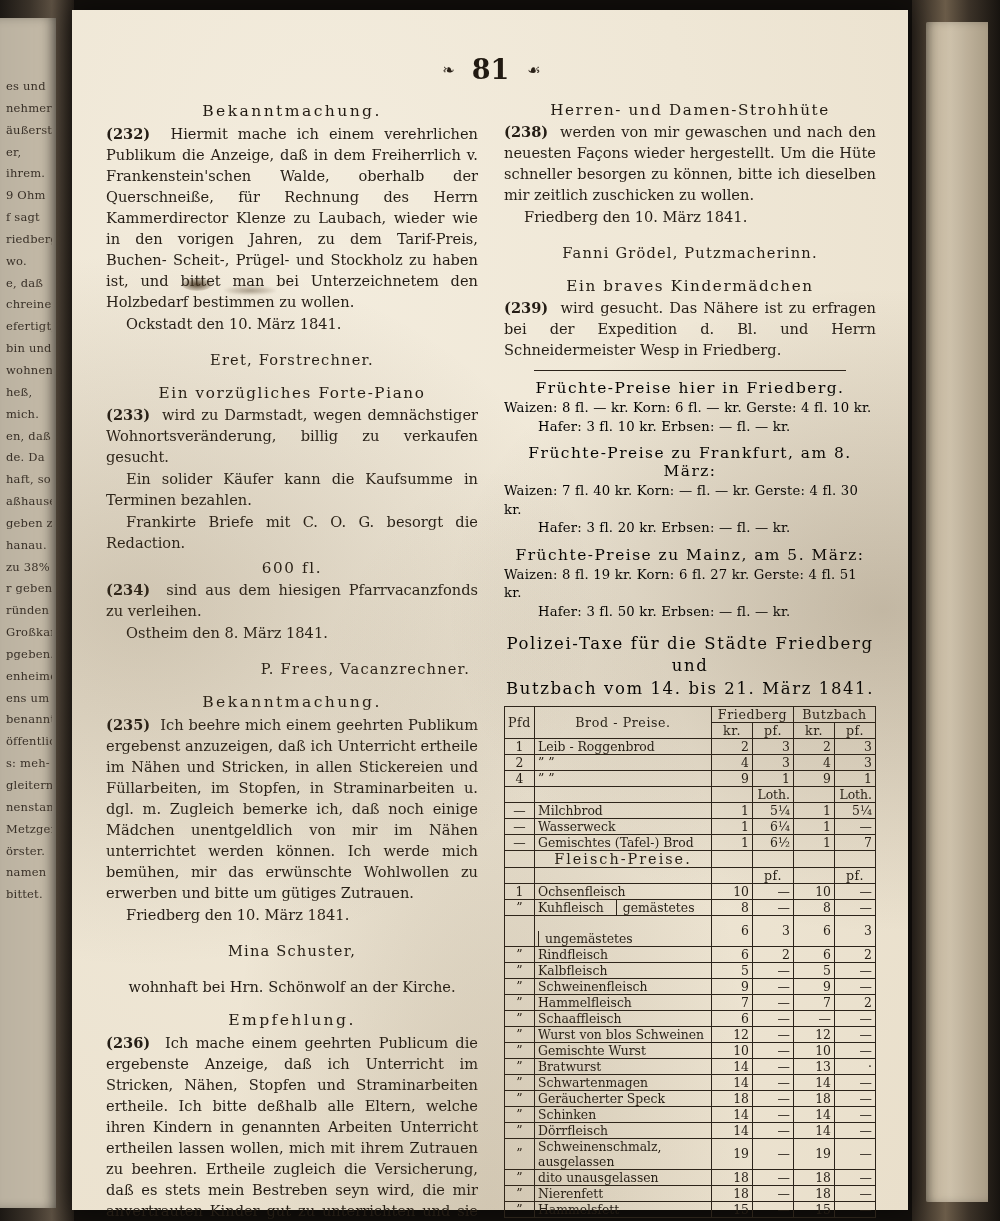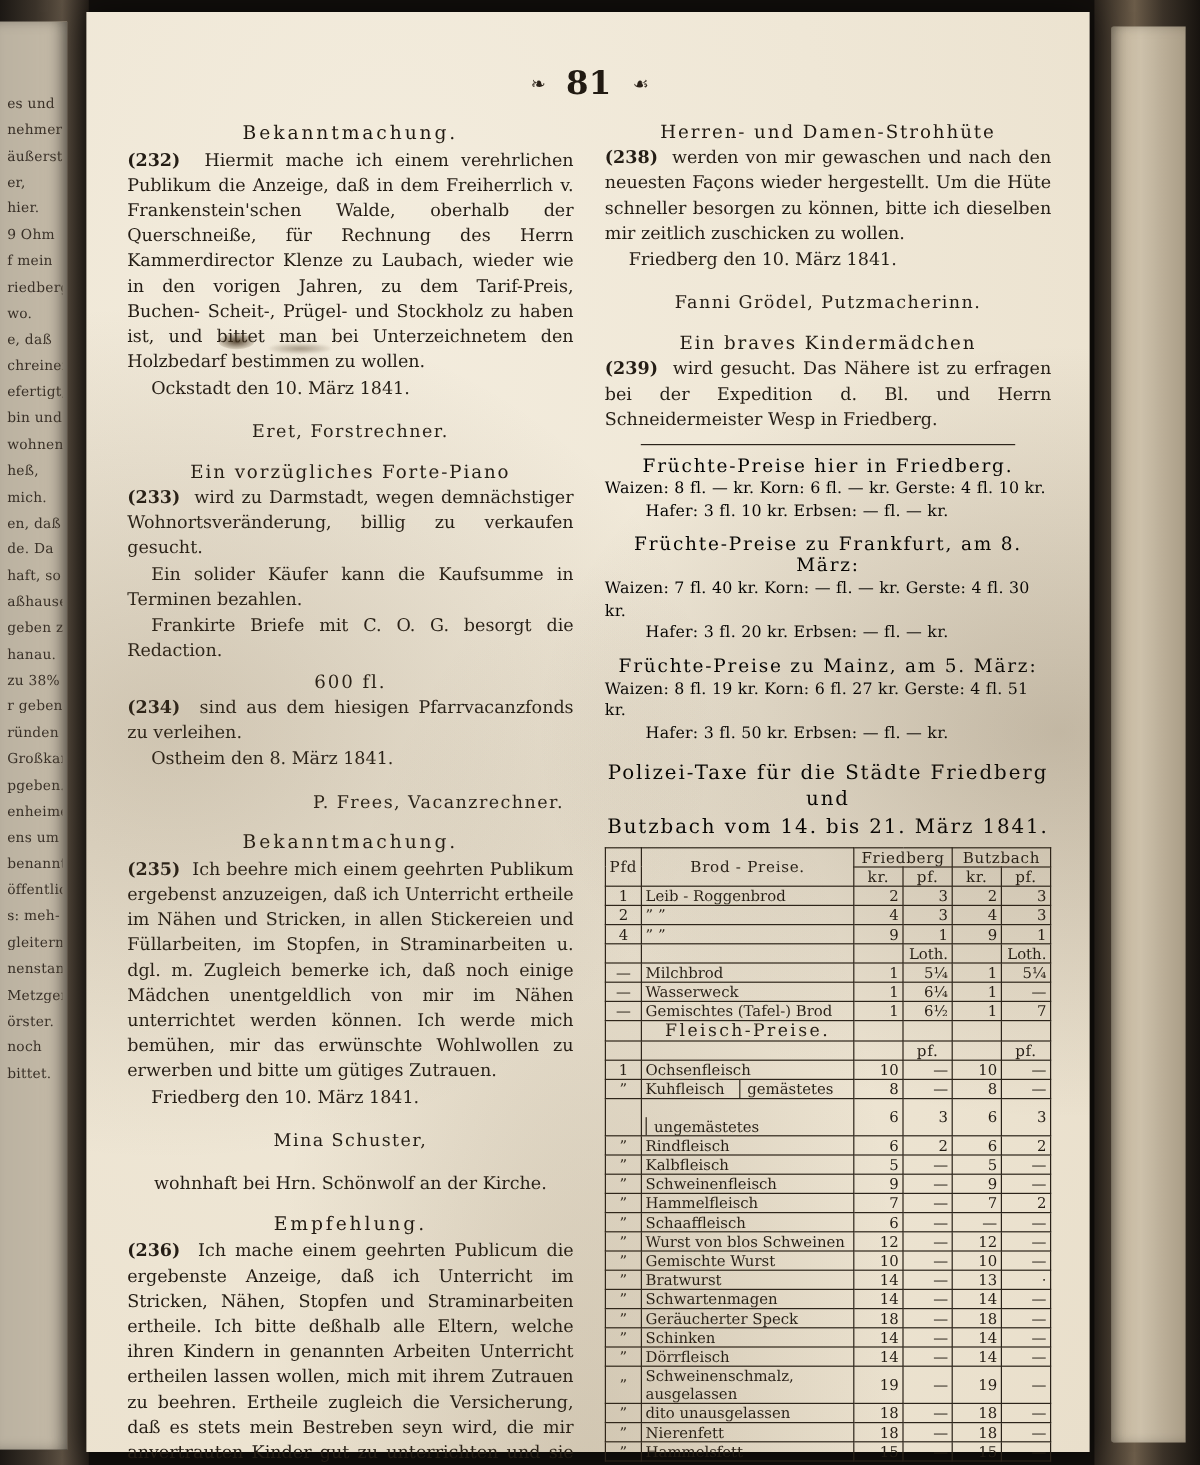--- a/index.html
+++ b/index.html
@@ -99,23 +99,23 @@
 
 <div class="scan">
 
   <div class="gutter-left"></div>
   <div class="left-page">
     <div class="frag">
       <div>es und</div>
       <div>nehmern</div>
       <div>äußerst</div>
       <div>er,</div>
-      <div>hier.</div>
+      <div>ihrem.</div>
       <div>9 Ohm</div>
-      <div>f mein</div>
+      <div>f sagt</div>
       <div>riedberg</div>
       <div>wo.</div>
       <div>e, daß</div>
       <div>chreiner</div>
       <div>efertigt,</div>
       <div>bin und</div>
       <div>wohnend.</div>
       <div>heß,</div>
       <div>mich.</div>
       <div>en, daß</div>
@@ -131,21 +131,21 @@
       <div>pgeben.</div>
       <div>enheimer</div>
       <div>ens um</div>
       <div>benannte</div>
       <div>öffentlich</div>
       <div>s: meh-</div>
       <div>gleitern,</div>
       <div>nenstan-</div>
       <div>Metzger-</div>
       <div>örster.</div>
-      <div>noch</div>
+      <div>namen</div>
       <div>bittet.</div>
     </div>
   </div>
 
   <div class="gutter-right"></div>
   <div class="right-edge-page"></div>
 
   <div class="page">
     <div class="content">
 

